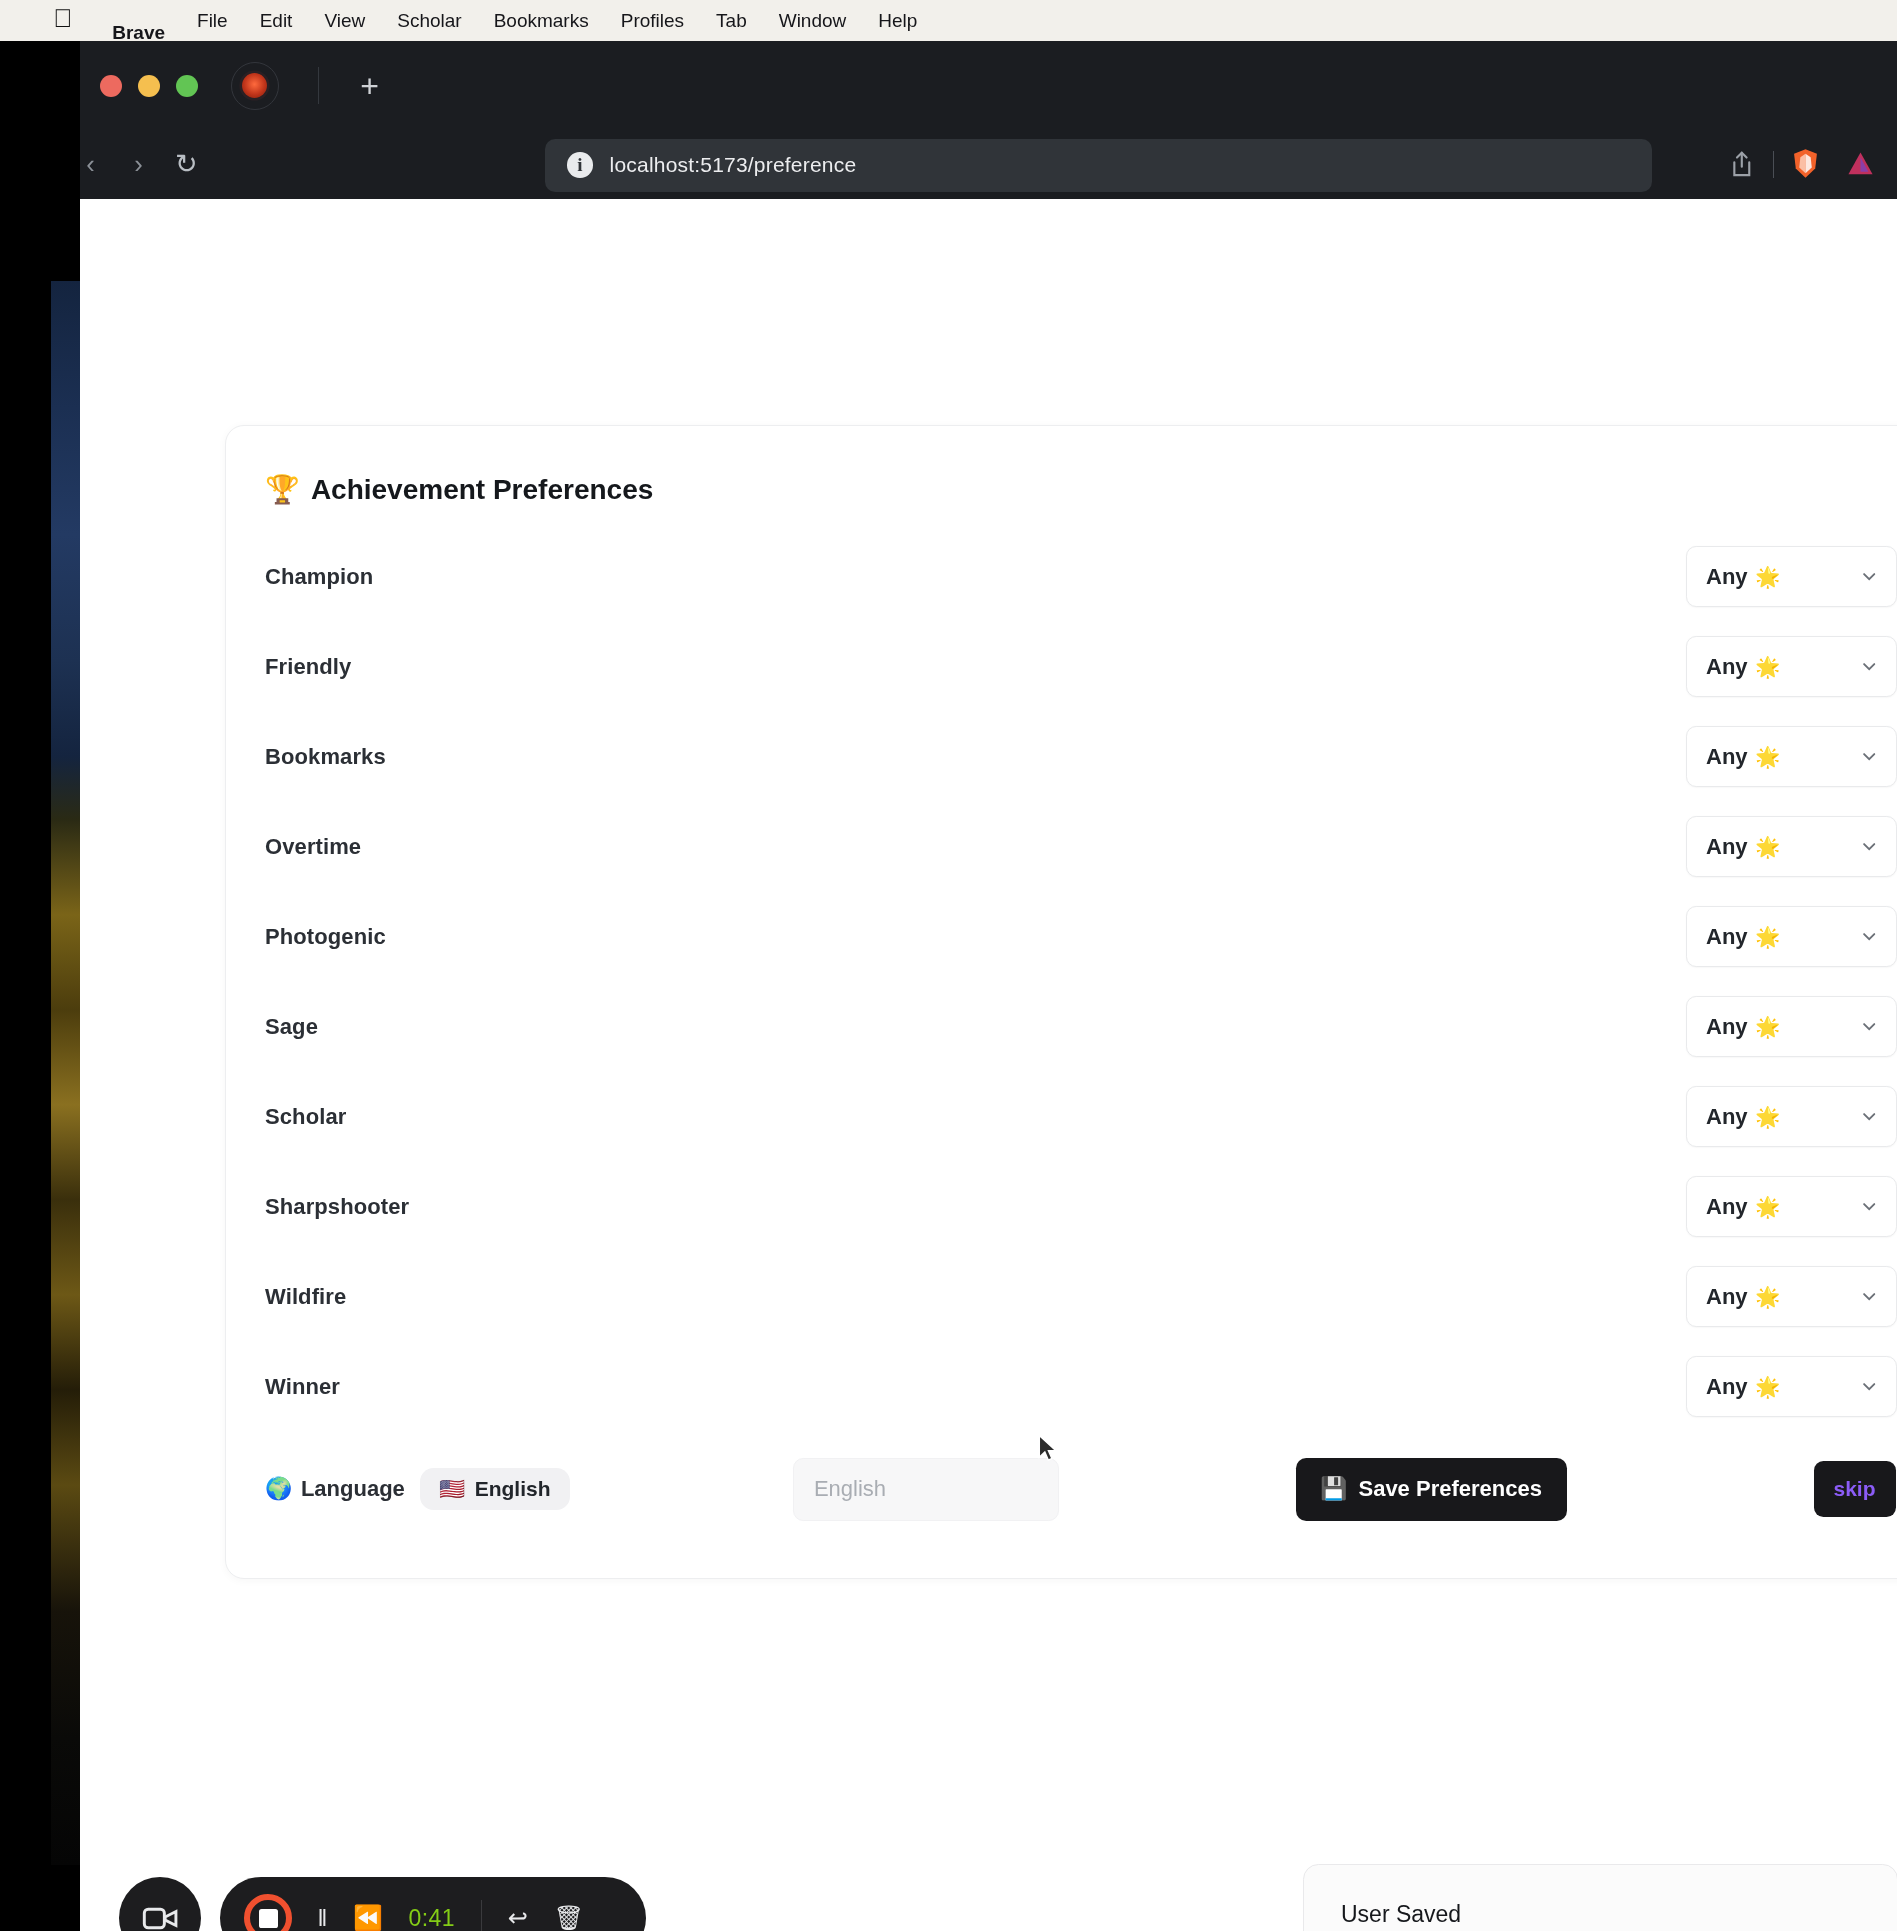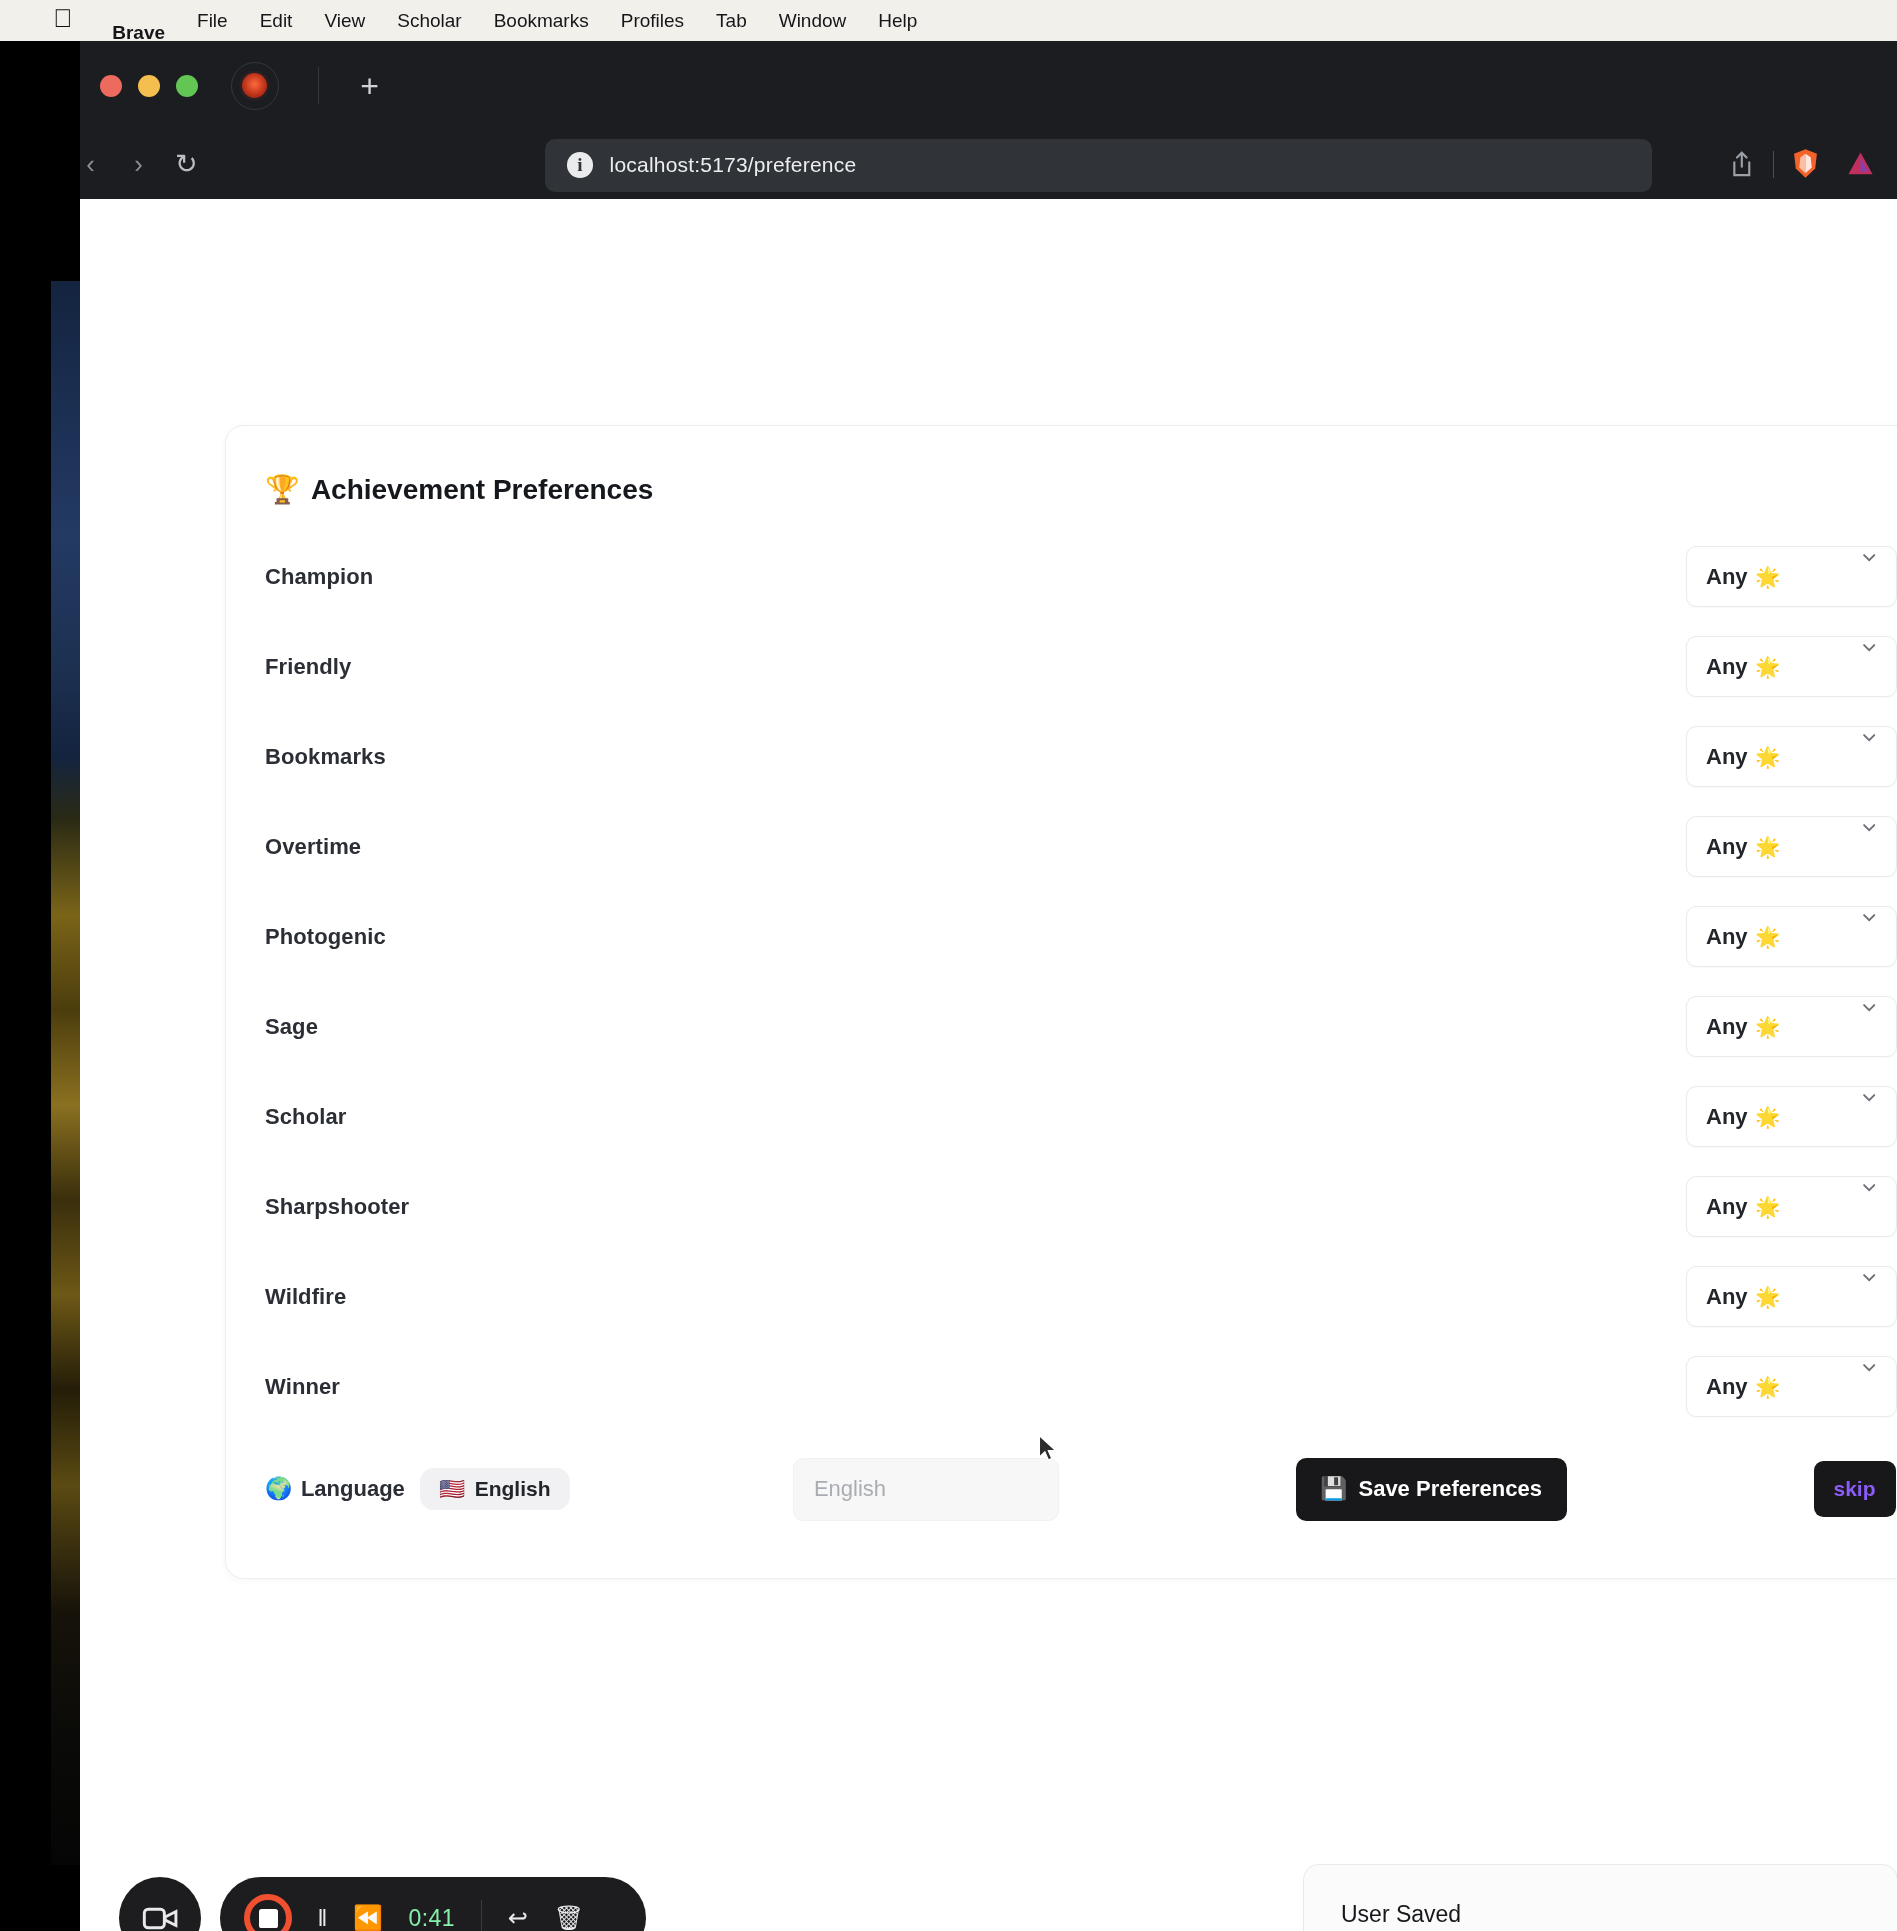--- a/index.html
+++ b/index.html
@@ -218,21 +218,21 @@
     display:flex; align-items:center; justify-content:space-between;
   }
   .pref-label {
     font-size:22px; color:#2b2f35; font-weight:bold;
     letter-spacing:0.1px;
   }
   .pref-select {
     width:211px; height:61px;
     border:0.9px solid #e9eaec; border-radius:10.2px;
     background:#fff;
-    display:flex; 
+    display:flex; align-items:center;
     padding:0 17px 0 19px;
     justify-content:space-between;
     box-shadow:0 0.9px 1.7px rgba(0,0,0,0.03);
   }
   .pref-select .val {
     font-size:22px; color:#23272c; font-weight:bold;
     display:flex; align-items:center; gap:7.7px;
   }
   .pref-select .val .star { font-size:20.4px; }
   .chev { width:20.4px; height:20.4px; flex:0 0 20.4px; }
@@ -313,21 +313,21 @@
     padding:0 24px; gap:25.6px;
   }
   #dock-stop {
     width:48px; height:48px; border-radius:50%;
     border:6px solid #f0502f;
     display:flex; align-items:center; justify-content:center;
     flex:0 0 48px;
   }
   #dock-stop .sq { width:19px; height:19px; background:#fff; border-radius:2.6px; }
   .dock-glyph { color:#e8e9eb; font-size:24px; }
-  #dock-time { color:#86efac; font-size:23px; letter-spacing:0.4px;text-align:right; }
+  #dock-time { color:#84cc16; font-size:23px; letter-spacing:0.4px;text-align:right; }
   #dock-sep { width:1.7px; height:36px; background:#3a3a3d; }
 </style>
 </head>
 <body>
 
 <div id="desktop">
   <div id="wallpaper-strip"></div>
 </div>
 
 <div id="menubar">

